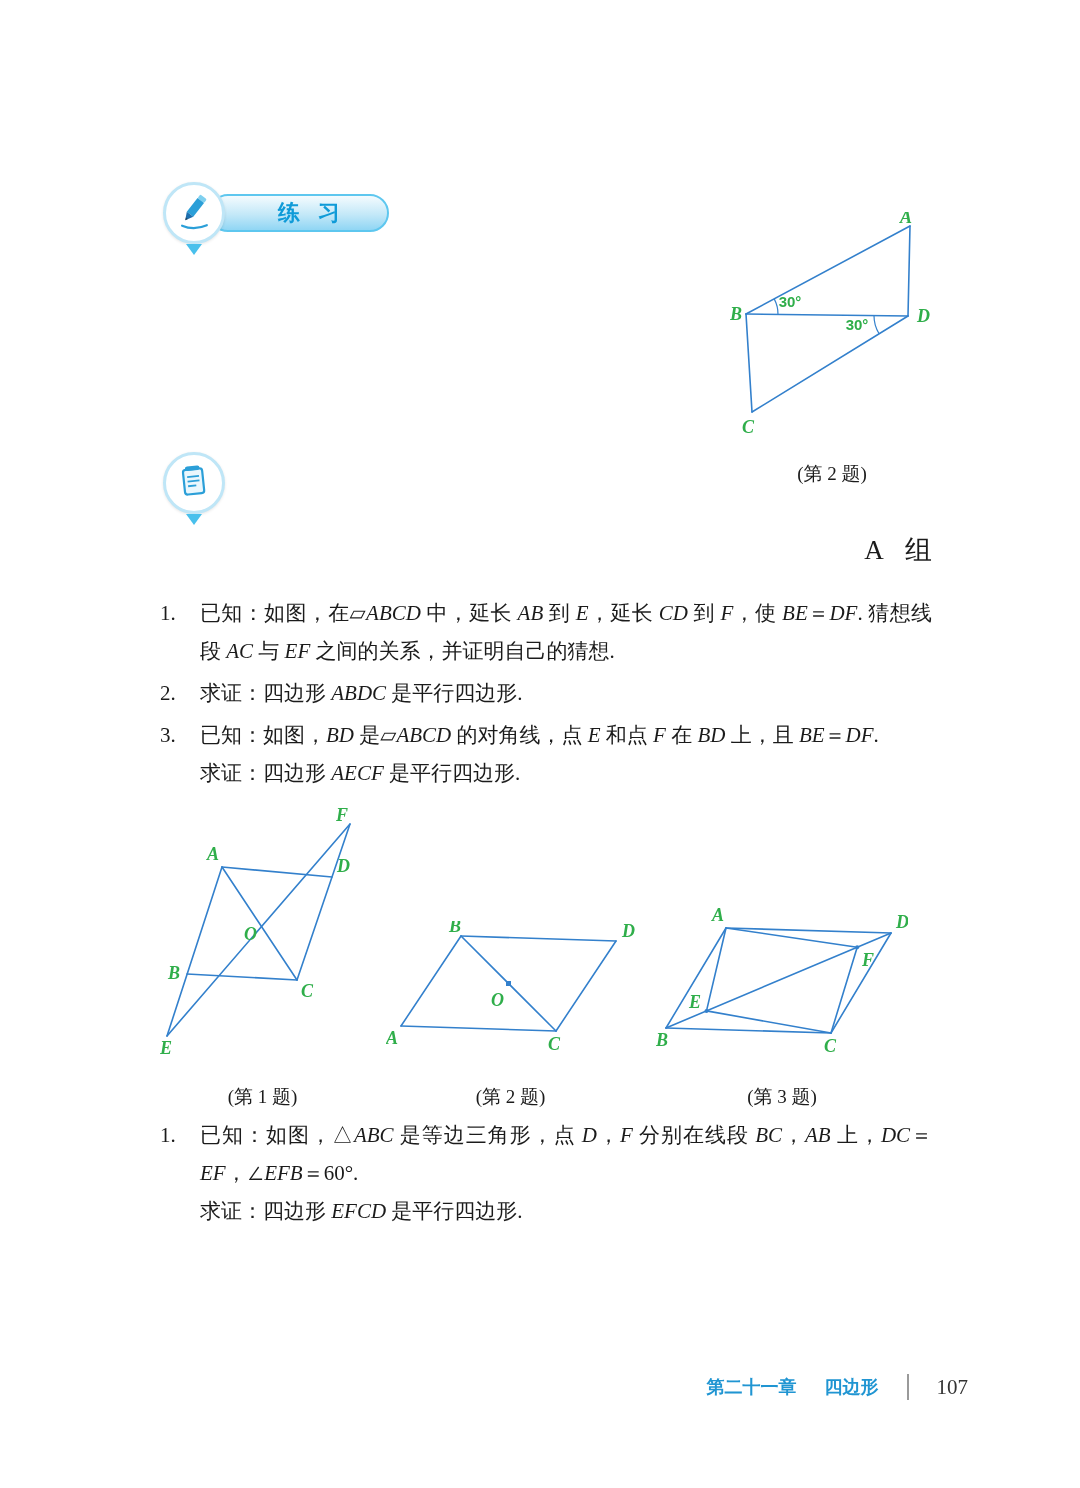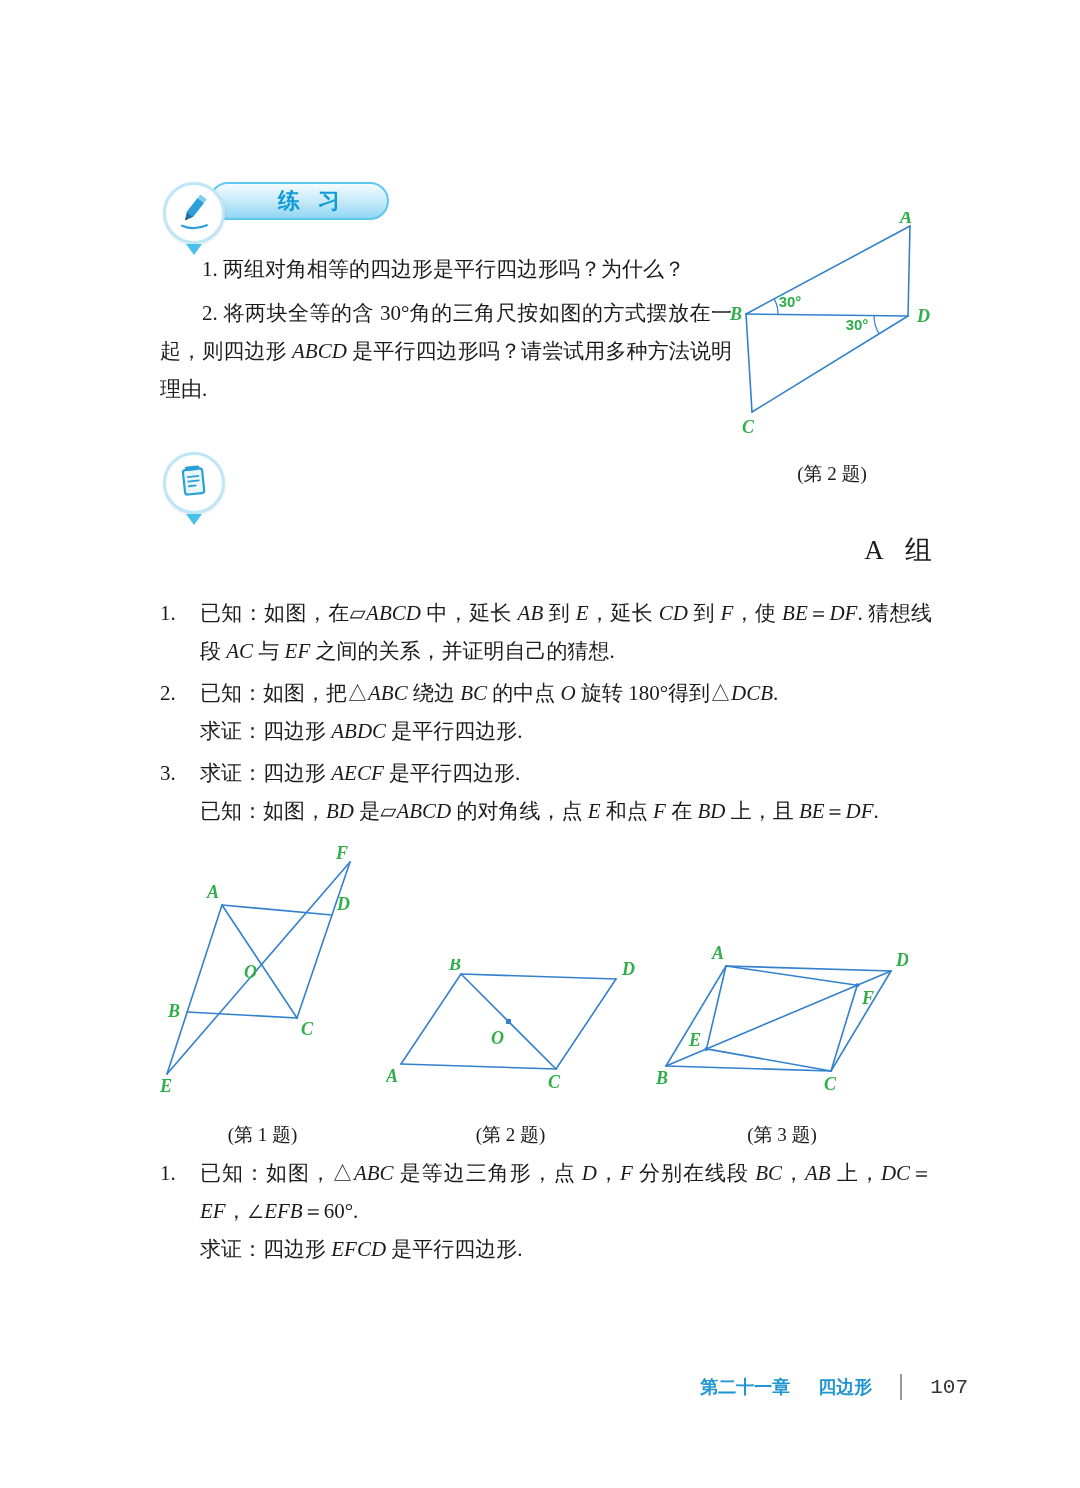--- a/index.html
+++ b/index.html
@@ -13,21 +13,21 @@
   *{box-sizing:border-box;}
   body{margin:0;background:#ffffff;}
   .page{
     position:relative;width:1080px;height:1488px;background:#fff;overflow:hidden;
     font-family:"Liberation Serif",serif;color:var(--text);
   }
 
   
   .badge{position:absolute;width:240px;height:84px;}
   .badge-pill{
-    position:absolute;left:46px;top:0;width:180px;height:38px;border-radius:20px;
+    position:absolute;left:46px;top:12px;width:180px;height:38px;border-radius:20px;
     background:linear-gradient(180deg,#f4fbfe,#c3e8f8 55%,#90d6f4);
     border:2px solid #5ec7ef;
     display:flex;align-items:center;justify-content:center;padding-left:26px;z-index:1;
   }
   .badge-label{font-family:"Liberation Sans",sans-serif;font-weight:700;font-size:22px;
     color:var(--badge_text);letter-spacing:6px;}
   .badge-circle{
     position:absolute;left:0;top:0;width:62px;height:62px;border-radius:50%;background:#fff;
     border:3px solid #bfe6f7;box-shadow:0 1px 3px rgba(0,0,0,.10);
     display:flex;align-items:center;justify-content:center;z-index:2;
@@ -68,21 +68,21 @@
   .flabel{font-family:"Liberation Serif",serif;font-style:italic;font-weight:700;
     font-size:18px;fill:var(--label);}
   .fangle{font-family:"Liberation Sans",sans-serif;font-weight:700;font-size:15px;
     fill:var(--label);}
 
   
   .footer{position:absolute;right:112px;top:1374px;display:flex;align-items:center;gap:28px;}
   .footer-chapter,.footer-section{color:var(--footer_blue);
     font-family:"Liberation Sans",sans-serif;font-weight:700;font-size:18px;}
   .footer-sep{width:2px;height:26px;background:#9a9a9a;}
-  .footer-page{color:#333;font-family:Liberation Mono, monospace;font-size:21px;}
+  .footer-page{color:#333;font-family:Liberation Serif, serif;font-size:21px;}
 </style>
 </head>
 <body>
 
 <div class="page">
 
   <div class="badge" style="left:163px;top:182px;">
     <div class="badge-pill">
       <span class="badge-label">练 习</span>
     </div>
@@ -116,24 +116,20 @@
       <text class="flabel" x="170" y="11">A</text>
       <text class="flabel" x="0" y="108">B</text>
       <text class="flabel" x="12" y="221">C</text>
       <text class="flabel" x="187" y="110">D</text>
       <text class="fangle" x="60" y="95" text-anchor="middle">30°</text>
       <text class="fangle" x="127" y="118" text-anchor="middle">30°</text>
     </svg>
     <figcaption>(第 2 题)</figcaption>
   </figure>
 
-  <div class="practice-text">
-    <p class="para"><span>1. 两组对角相等的四边形是平行四边形吗？为什么？</span></p>
-    <p class="para"><span>2. 将两块全等的含 30°角的三角尺按如图的方式摆放在一起，则四边形 </span><span class="math">ABCD</span><span> 是平行四边形吗？请尝试用多种方法说明理由.</span></p>
-  </div>
 
   <div class="badge" style="left:163px;top:452px;">
     <div class="badge-circle">
       <span>
         <svg width="44" height="44" viewBox="0 0 48 48">
           <g transform="rotate(-6 24 24)">
             <rect x="13" y="11" width="21" height="27" rx="3" fill="#eaf7fd" stroke="#2b9fd8" stroke-width="2.4"></rect>
             <rect x="15.5" y="7.5" width="16" height="5" rx="2.5" fill="#2b9fd8"></rect>
             <line x1="17" y1="19" x2="30" y2="19" stroke="#2b9fd8" stroke-width="2"></line>
             <line x1="17" y1="24" x2="30" y2="24" stroke="#2b9fd8" stroke-width="2"></line>
@@ -152,30 +148,29 @@
     <div class="prob-item">
       <span class="prob-num">1.</span>
       <div class="prob-body">
         <div class="prob-line"><span>已知：如图，在▱</span><span class="math">ABCD</span><span> 中，延长 </span><span class="math">AB</span><span> 到 </span><span class="math">E</span><span>，延长 </span><span class="math">CD</span><span> 到 </span><span class="math">F</span><span>，使 </span><span class="math">BE</span><span>＝</span><span class="math">DF</span><span>. 猜想线段 </span><span class="math">AC</span><span> 与 </span><span class="math">EF</span><span> 之间的关系，并证明自己的猜想.</span></div>
       </div>
     </div>
 
     <div class="prob-item">
       <span class="prob-num">2.</span>
       <div class="prob-body">
-        <div class="prob-line"><span>已知：如图，把△</span><span class="math">ABC</span><span> 绕边 </span><span class="math">BC</span><span> 的中点 </span><span class="math">O</span><span> 旋转 180°得到△</span><span class="math">DCB</span><span>.</span></div>
         <div class="prob-line"><span>求证：四边形 </span><span class="math">ABDC</span><span> 是平行四边形.</span></div>
       </div>
     </div>
 
     <div class="prob-item">
       <span class="prob-num">3.</span>
       <div class="prob-body">
+        <div class="prob-line"><span>已知：如图，</span><span class="math">BD</span><span> 是▱</span><span class="math">ABCD</span><span> 的对角线，点 </span><span class="math">E</span><span> 和点 </span><span class="math">F</span><span> 在 </span><span class="math">BD</span><span> 上，且 </span><span class="math">BE</span><span>＝</span><span class="math">DF</span><span>.</span></div>
         <div class="prob-line"><span>求证：四边形 </span><span class="math">AECF</span><span> 是平行四边形.</span></div>
-        <div class="prob-line"><span>已知：如图，</span><span class="math">BD</span><span> 是▱</span><span class="math">ABCD</span><span> 的对角线，点 </span><span class="math">E</span><span> 和点 </span><span class="math">F</span><span> 在 </span><span class="math">BD</span><span> 上，且 </span><span class="math">BE</span><span>＝</span><span class="math">DF</span><span>.</span></div>
       </div>
     </div>
 
     <div class="figs-row">
 
       <figure class="fig-block" style="margin:0;">
         <svg width="205" height="248" viewBox="0 0 205 248">
           <g>
             <line class="edge" x1="7" y1="228" x2="62" y2="59"></line>
             <line class="edge" x1="137" y1="172" x2="190" y2="16"></line>

